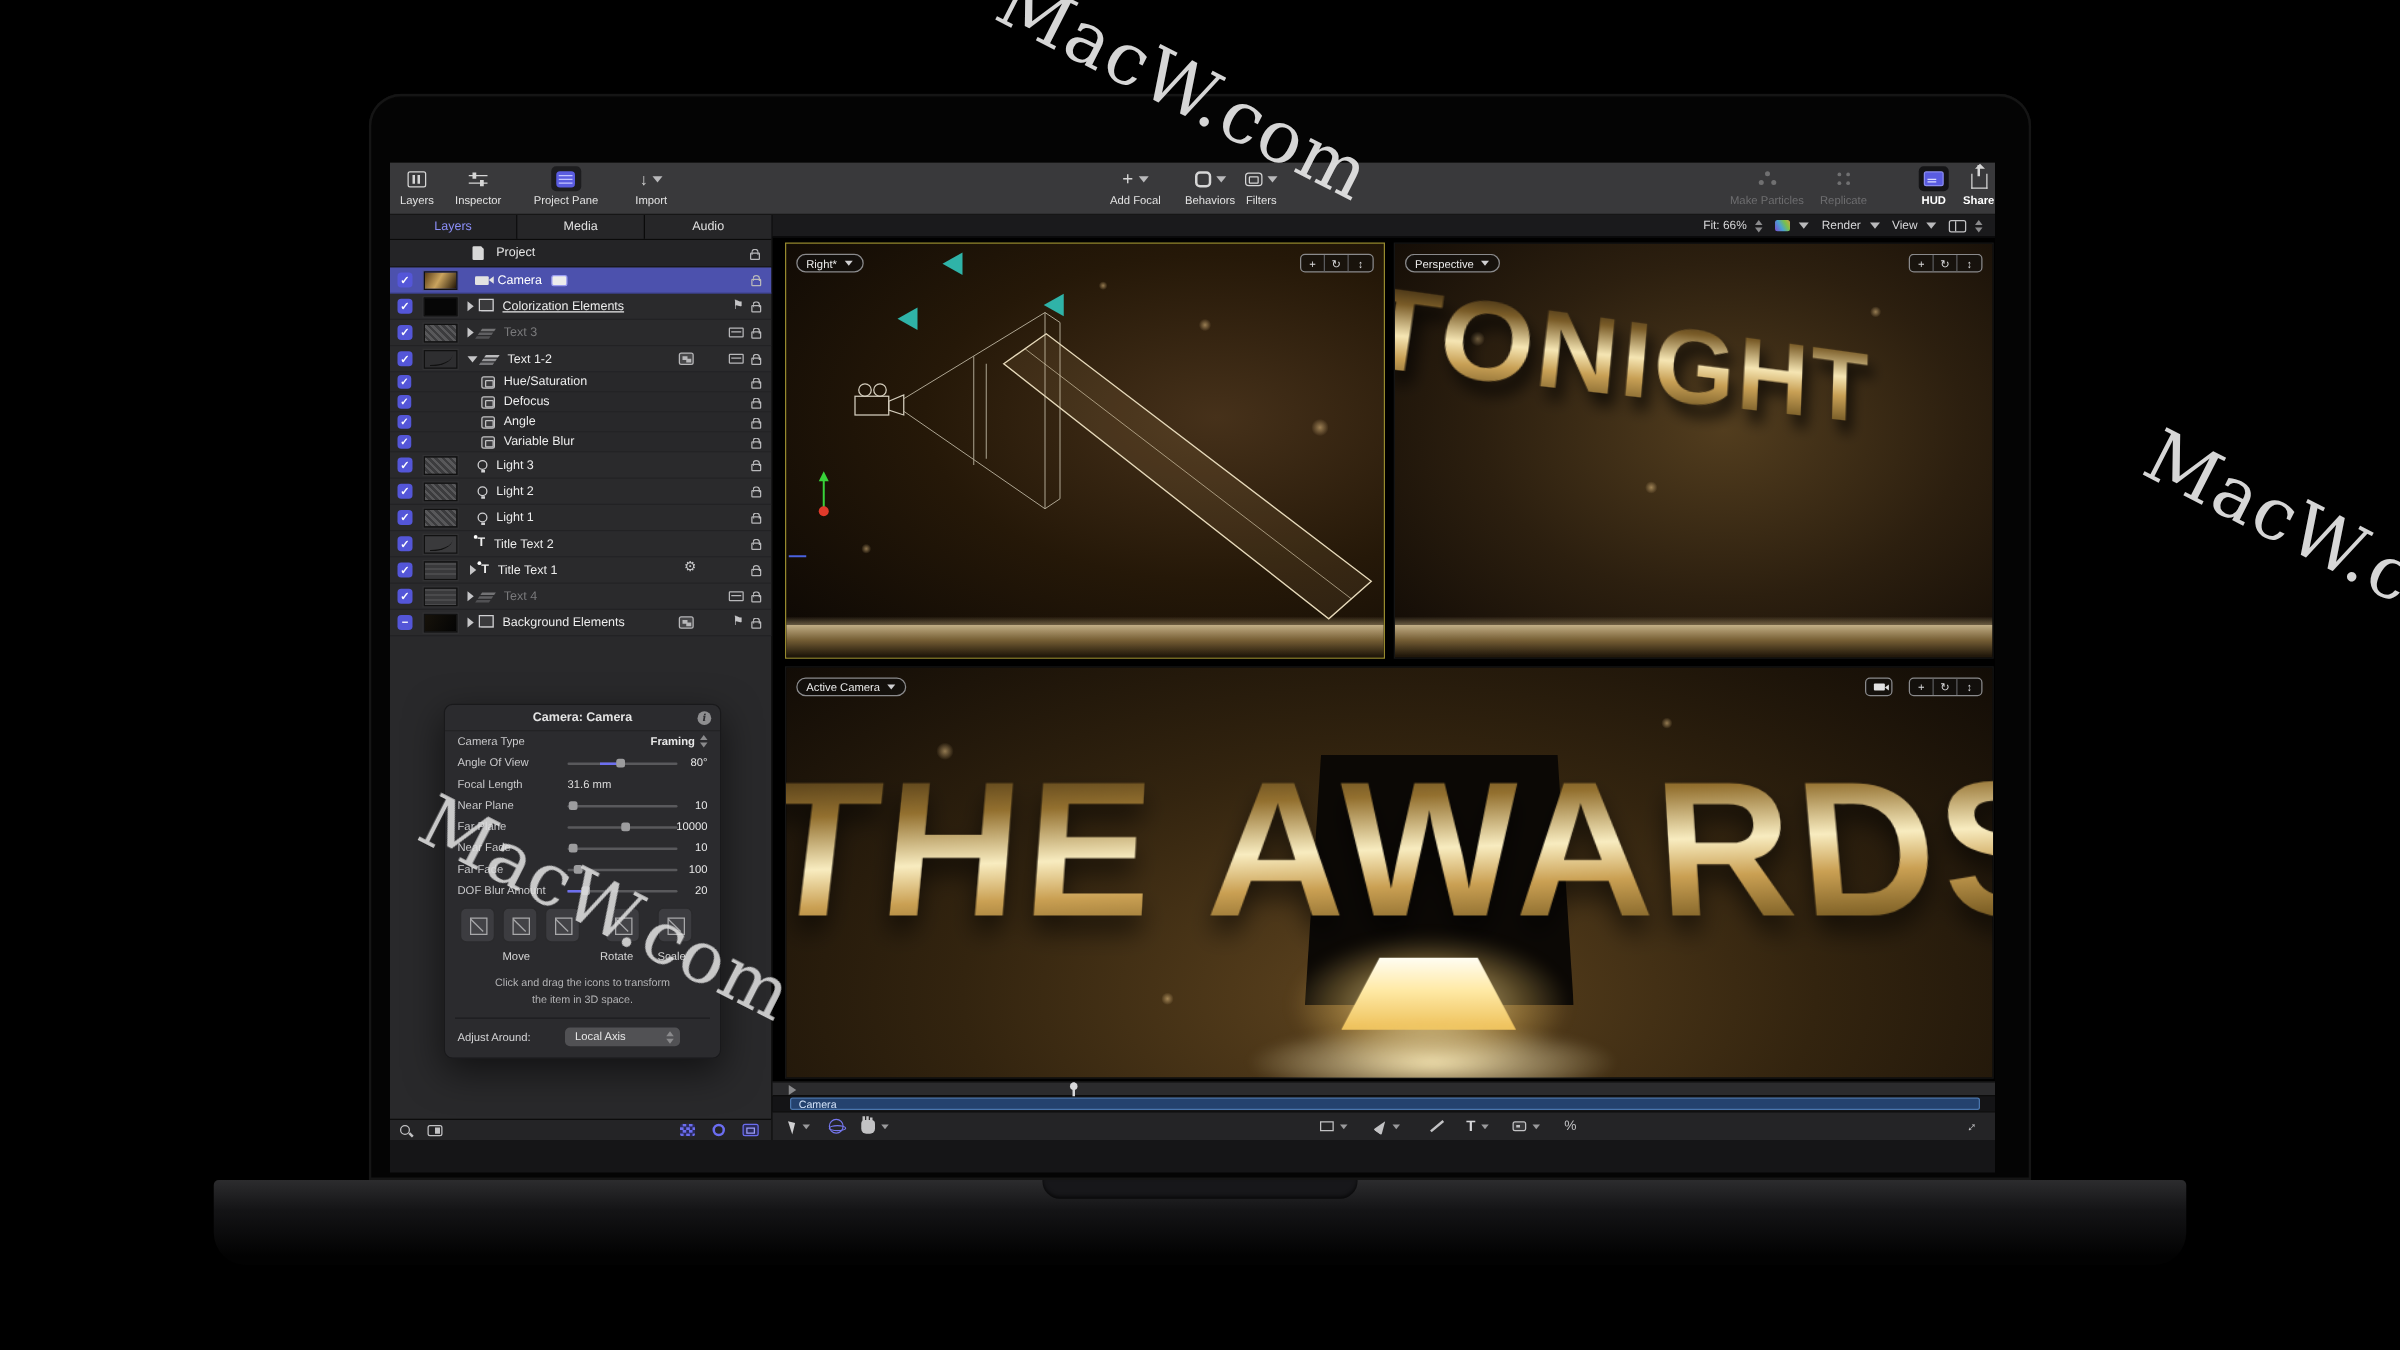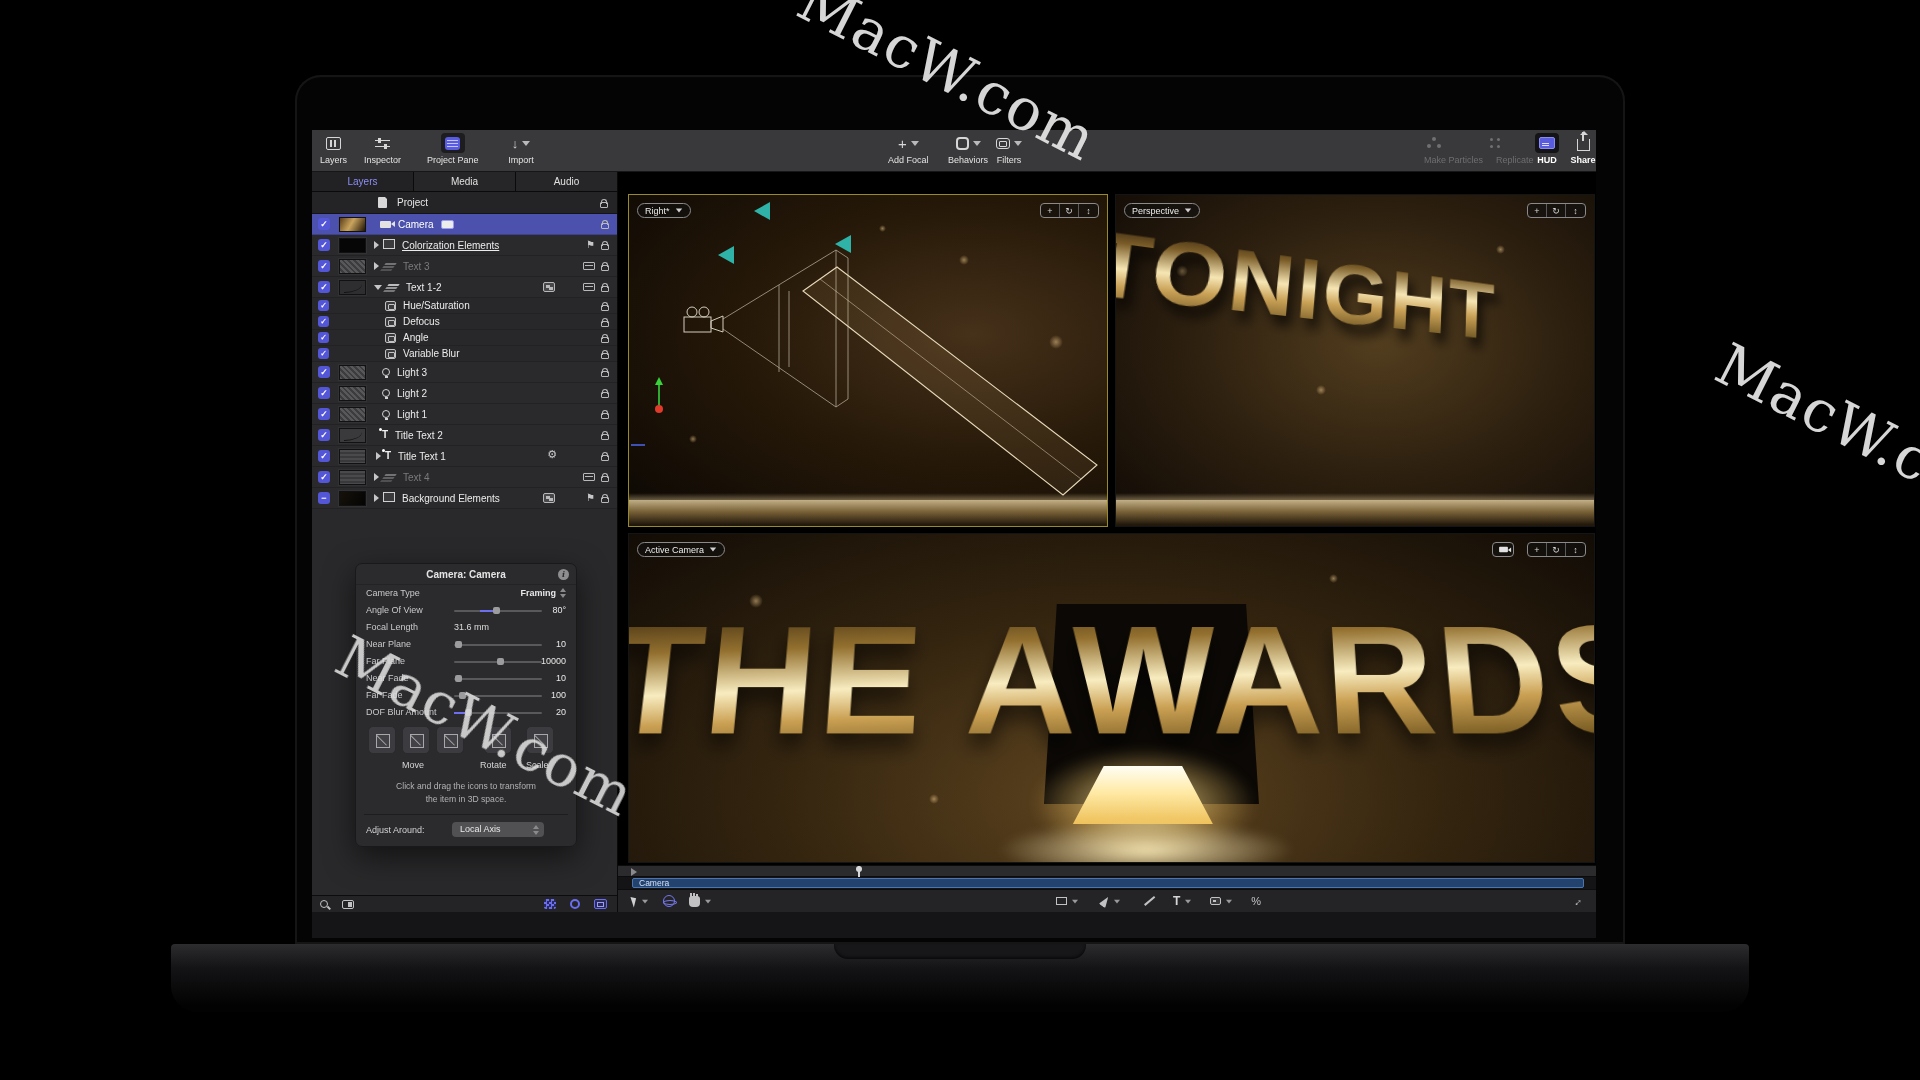--- a/index.html
+++ b/index.html
@@ -28,21 +28,21 @@
   
   .ui { position:absolute; left:312px; top:130px; width:1284px; height:808px;
     background:#151517; overflow:hidden; color:#ccc; font-size:10px; }
 
   
   .toolbar { position:absolute; left:0; top:0; width:100%; height:42px; background:#39393b;
     border-bottom:1px solid #161616; }
   .tb-item { position:absolute; top:3px; display:flex; flex-direction:column; align-items:center; gap:2px; }
   .tb-ic { width:26px; height:20px; display:flex; align-items:center; justify-content:center; }
   .tb-lbl { font-size:9px; color:#e3e3e3; white-space:nowrap; }
-  .tb-item.dim .tb-lbl { color:#6e6e70;margin-left:40px; }
+  .tb-item.dim .tb-lbl { color:#6e6e70; }
   .tb-item.dim .shape { opacity:.35; }
   .chev { width:0; height:0; border-left:4px solid transparent; border-right:4px solid transparent;
     border-top:5px solid #b9b9bb; display:inline-block; margin-left:4px; }
   .ic-books { width:15px; height:13px; border:1.5px solid #d6d6d6; border-radius:2px; position:relative; }
   .ic-books:before { content:""; position:absolute; left:3px; top:2px; width:2px; height:7px; background:#d6d6d6; box-shadow:4px 0 0 #d6d6d6; }
   .ic-sliders { width:15px; height:13px; position:relative; }
   .ic-sliders:before { content:""; position:absolute; left:0; top:3px; width:15px; height:1.5px; background:#d6d6d6; box-shadow:0 6px 0 #d6d6d6; }
   .ic-sliders:after { content:""; position:absolute; left:3px; top:1px; width:3px; height:5px; background:#d6d6d6; box-shadow:6px 6px 0 #d6d6d6; }
   .ic-bluepane { width:24px; height:20px; background:#1d1d1f; border-radius:4px; display:flex; align-items:center; justify-content:center; }
   .ic-bluepane .inner { width:15px; height:13px; background:#5a5ce0; border-radius:3px; position:relative; }
@@ -633,20 +633,42 @@
     <div class="hud-div"></div>
     <div class="adjrow">
       <span style="position:absolute;left:0;top:3px">Adjust Around:</span>
       <span class="adj-select">
         <span>Local Axis</span><span class="stepud"></span>
       </span>
     </div>
   </div>
 
   <div class="canvas">
+    <div class="cv-strip">
+      <span class="cv-group">
+          <span>Fit: 66%</span>
+          <span class="stepud"></span>
+        </span>
+      <span class="cv-group">
+          <span class="swatch"></span>
+          <span class="chev"></span>
+        </span>
+      <span class="cv-group">
+          <span>Render</span>
+          <span class="chev"></span>
+        </span>
+      <span class="cv-group">
+          <span>View</span>
+          <span class="chev"></span>
+        </span>
+      <span class="cv-group">
+          <span class="ic-layout"></span>
+          <span class="stepud"></span>
+        </span>
+    </div>
 
     <div class="vp vp1">
       <div class="vp-label">
         <span>Right*</span>
           <span class="chev"></span>
       </div>
       <div class="vp-ctrls">
         <span class="vc">+</span>
         <span class="vc">↻</span>
         <span class="vc">↕</span>

